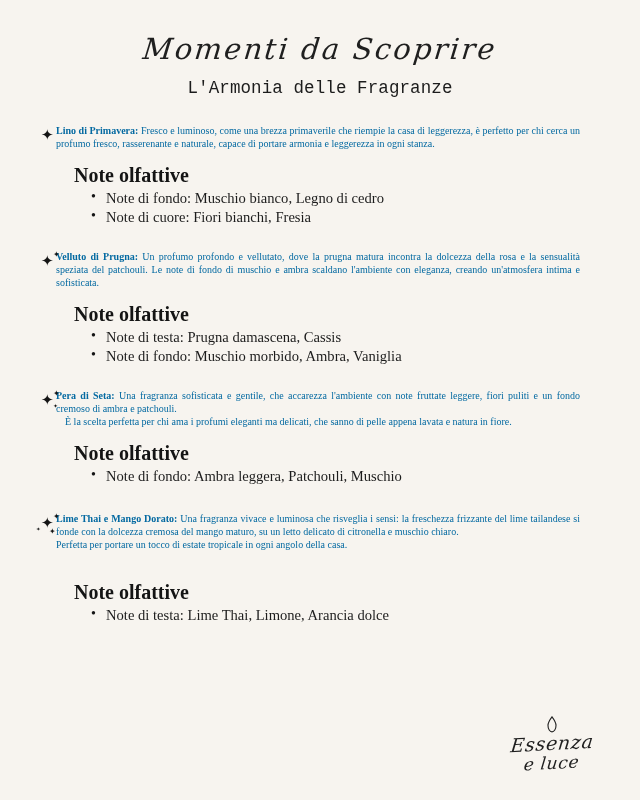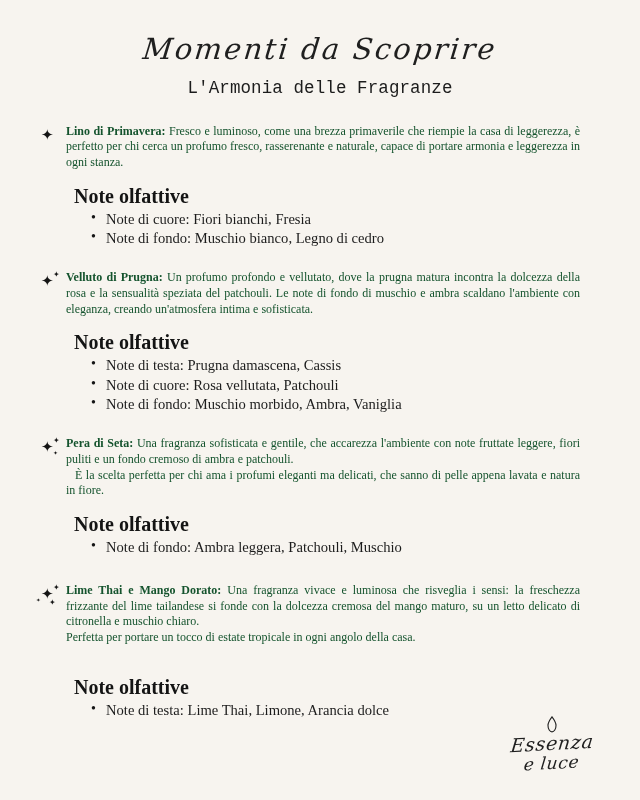--- a/index.html
+++ b/index.html
@@ -70,26 +70,26 @@
     color: #141414;
     line-height: 1;
   }
   .spk-main  { font-size: 15px; left: 5px;  top: 3px; }
   .spk-s1    { font-size: 8px;  left: 17px; top: 0px; }
   .spk-s2    { font-size: 6px;  left: 17px; top: 13px; }
   .spk-s3    { font-size: 5.5px; left: 0px; top: 14px; }
   .spk-s4    { font-size: 8px;  left: 13px; top: 15px; }
 
   .body-block {
-    margin-left: 30px;
-    font-size: 12px;
+    margin-left: 20px;
+    font-size: 10px;
     line-height: 1.30;
     text-align: justify;
     text-justify: inter-word;
-    color: #14532d;
+    color: #0369a1;
   }
   .lead-name {
     font-weight: bold;
   }
   .para-indent {
     text-indent: 9px;
   }
   .para-plain {
     text-indent: 0;
   }
@@ -177,38 +177,37 @@
     <div class="section sec-1">
       <div class="sparkle-wrap">
         <span class="spk spk-main">✦</span>
       </div>
       <div class="body-block">
         <span class="lead-name">Lino di Primavera:</span>
         <span>Fresco e luminoso, come una brezza primaverile che riempie la casa di leggerezza, è perfetto per chi cerca un profumo fresco, rasserenante e naturale, capace di portare armonia e leggerezza in ogni stanza.</span>
       </div>
       <div class="notes-title">Note olfattive</div>
       <ul class="notes-list">
+        <li>Note di fondo: Muschio bianco, Legno di cedro</li>
         <li>Note di cuore: Fiori bianchi, Fresia</li>
-        <li>Note di fondo: Muschio bianco, Legno di cedro</li>
       </ul>
     </div>
 
     <div class="section sec-2">
       <div class="sparkle-wrap">
         <span class="spk spk-main">✦</span>
         <span class="spk spk-s1">✦</span>
       </div>
       <div class="body-block">
         <span class="lead-name">Velluto di Prugna:</span>
         <span>Un profumo profondo e vellutato, dove la prugna matura incontra la dolcezza della rosa e la sensualità speziata del patchouli. Le note di fondo di muschio e ambra scaldano l'ambiente con eleganza, creando un'atmosfera intima e sofisticata.</span>
       </div>
       <div class="notes-title">Note olfattive</div>
       <ul class="notes-list">
         <li>Note di testa: Prugna damascena, Cassis</li>
-        <li>Note di cuore: Rosa vellutata, Patchouli</li>
         <li>Note di fondo: Muschio morbido, Ambra, Vaniglia</li>
       </ul>
     </div>
 
     <div class="section sec-3">
       <div class="sparkle-wrap">
         <span class="spk spk-main">✦</span>
         <span class="spk spk-s1">✦</span>
         <span class="spk spk-s2">✦</span>
       </div>

